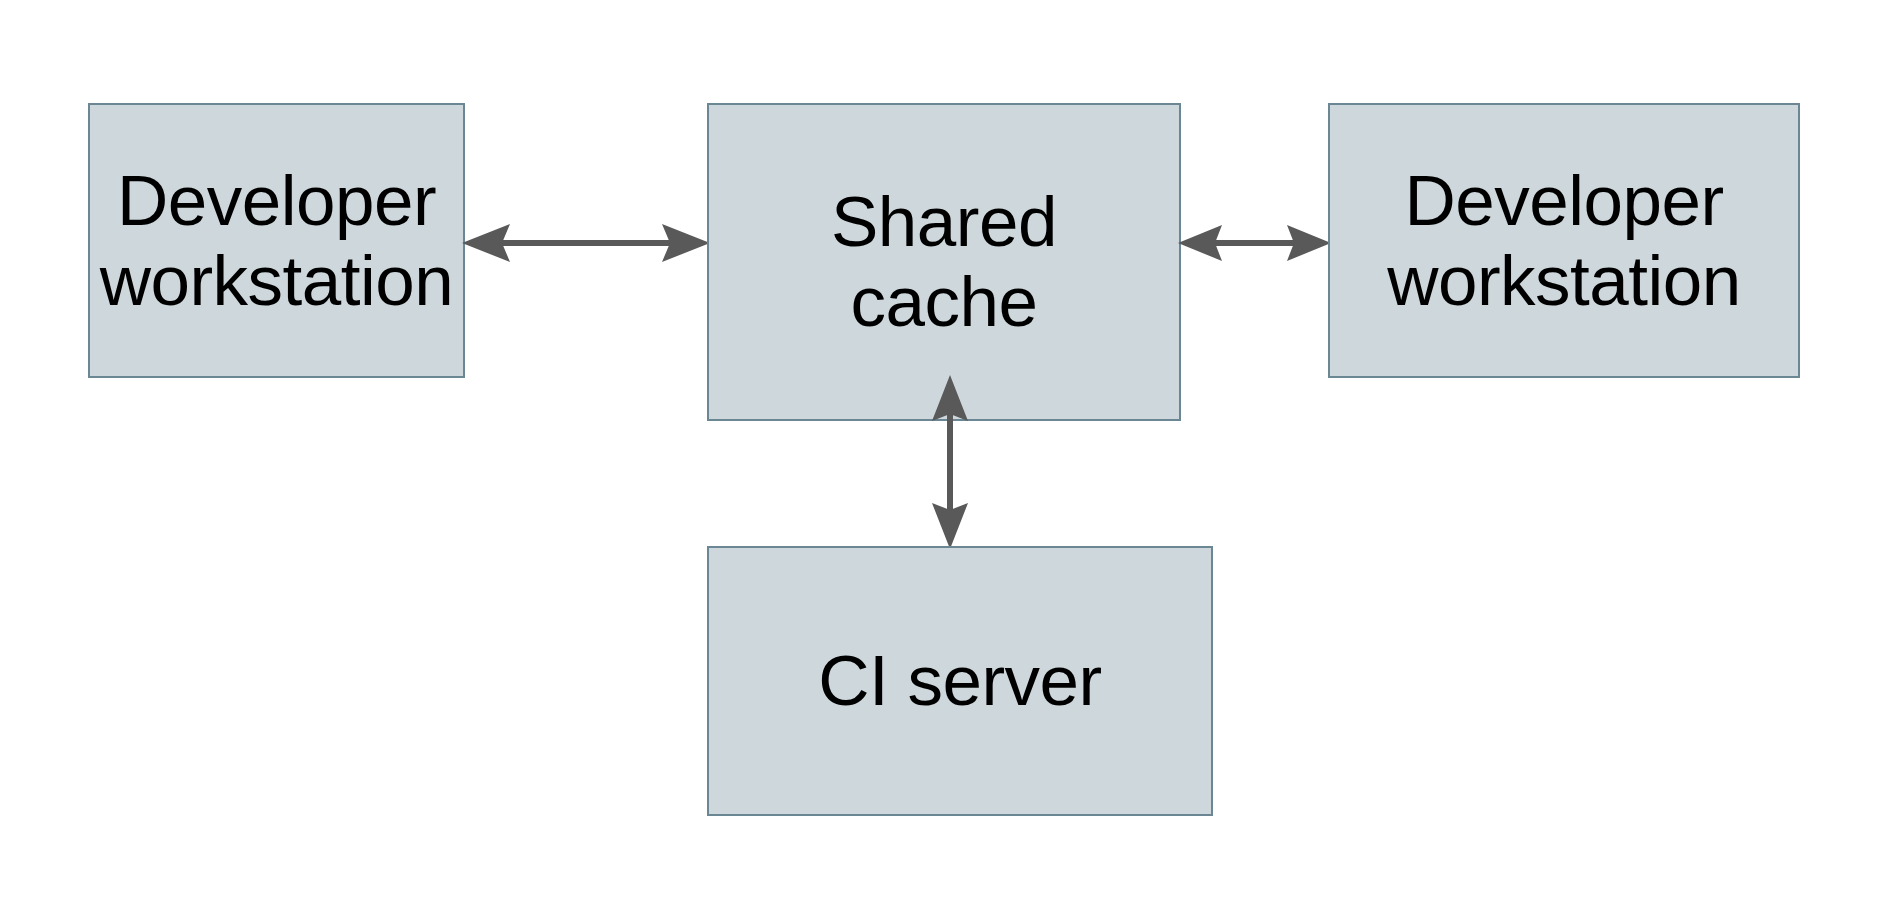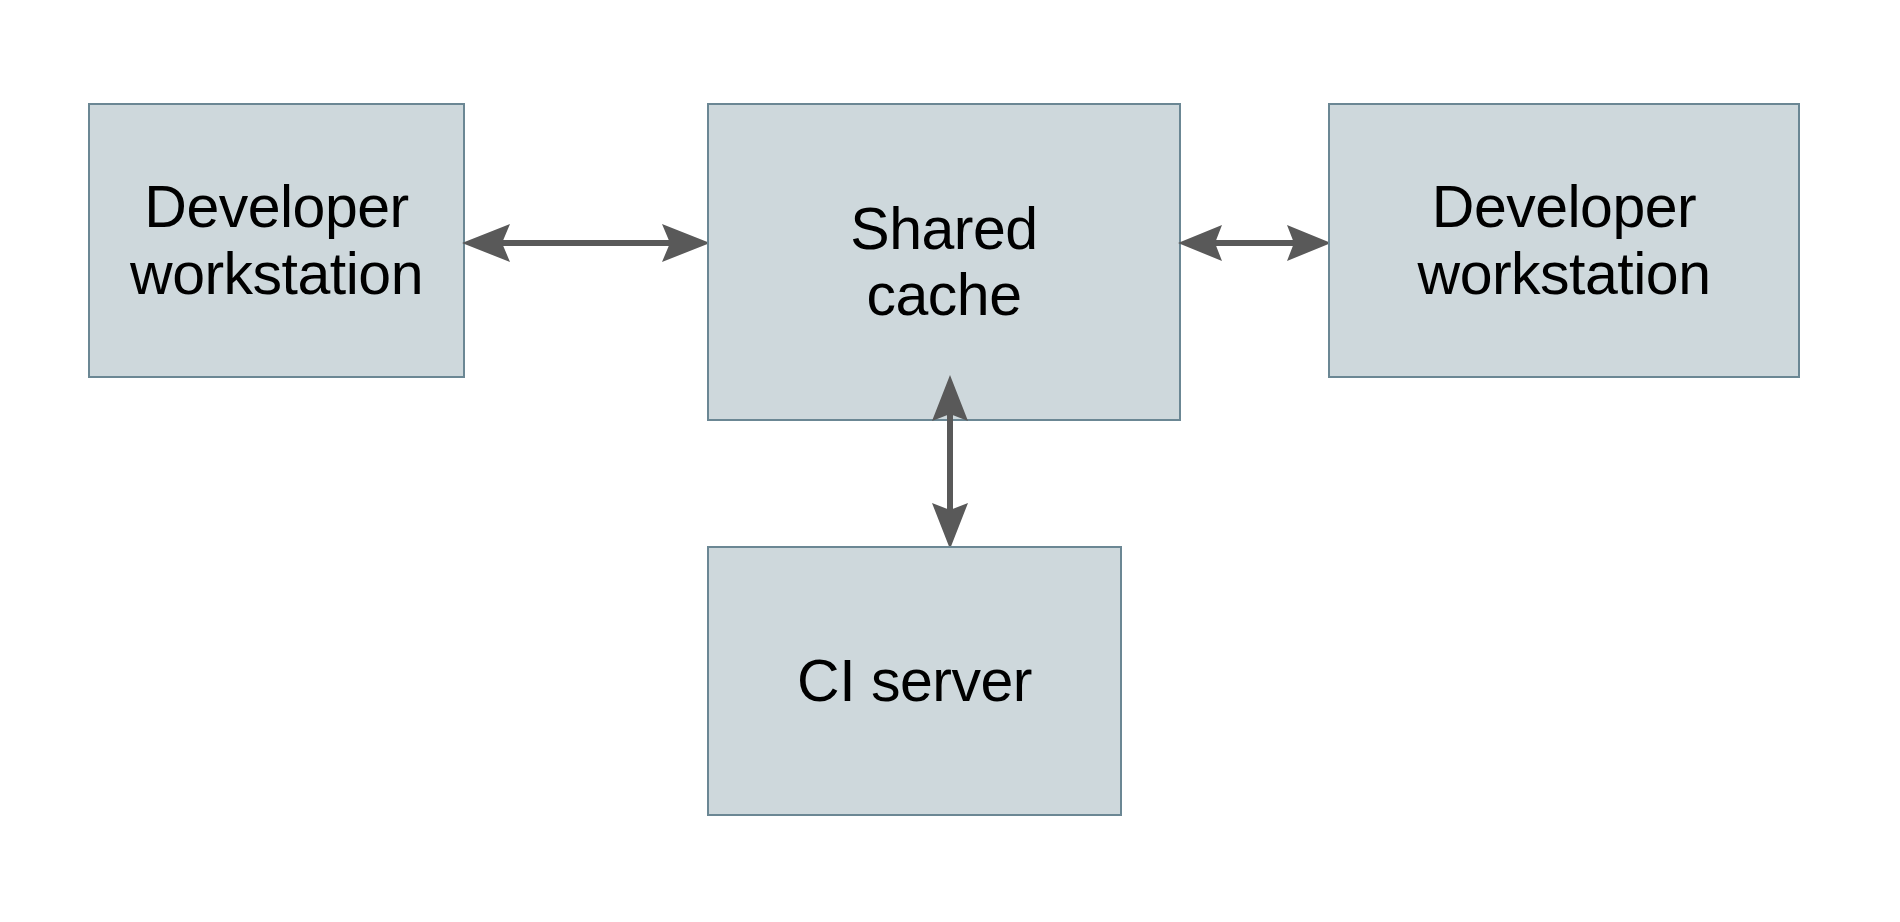--- a/index.html
+++ b/index.html
@@ -23,32 +23,32 @@
     box-sizing: border-box;
     background: #ced8dc;
     border: 2px solid #6b8794;
     display: flex;
     align-items: center;
     justify-content: center;
     text-align: center;
   }
   .node-label {
     color: #000000;
-    font-size: 59px;
+    font-size: 71px;
     line-height: 1.12;
     font-weight: 400;
     letter-spacing: -0.5px;
     white-space: pre-line;
     padding: 0 6px;
   }
   
   #node-dev-left   { left: 88px;   top: 103px; width: 377px; height: 275px; }
   #node-shared     { left: 707px;  top: 103px; width: 474px; height: 318px; }
   #node-dev-right  { left: 1328px; top: 103px; width: 472px; height: 275px; }
-  #node-ci         { left: 707px;  top: 546px; width: 415px; height: 270px; }
+  #node-ci         { left: 707px;  top: 546px; width: 506px; height: 270px; }
 
   .edge {
     position: absolute;
   }
   .edge svg { display: block; overflow: visible; }
 
   #edge-left-shared   { left: 462px;  top: 213px; width: 248px; height: 60px; }
   #edge-shared-right  { left: 1178px; top: 213px; width: 153px; height: 60px; }
   #edge-shared-ci     { left: 920px;  top: 375px; width: 60px;  height: 174px; }
 </style>

